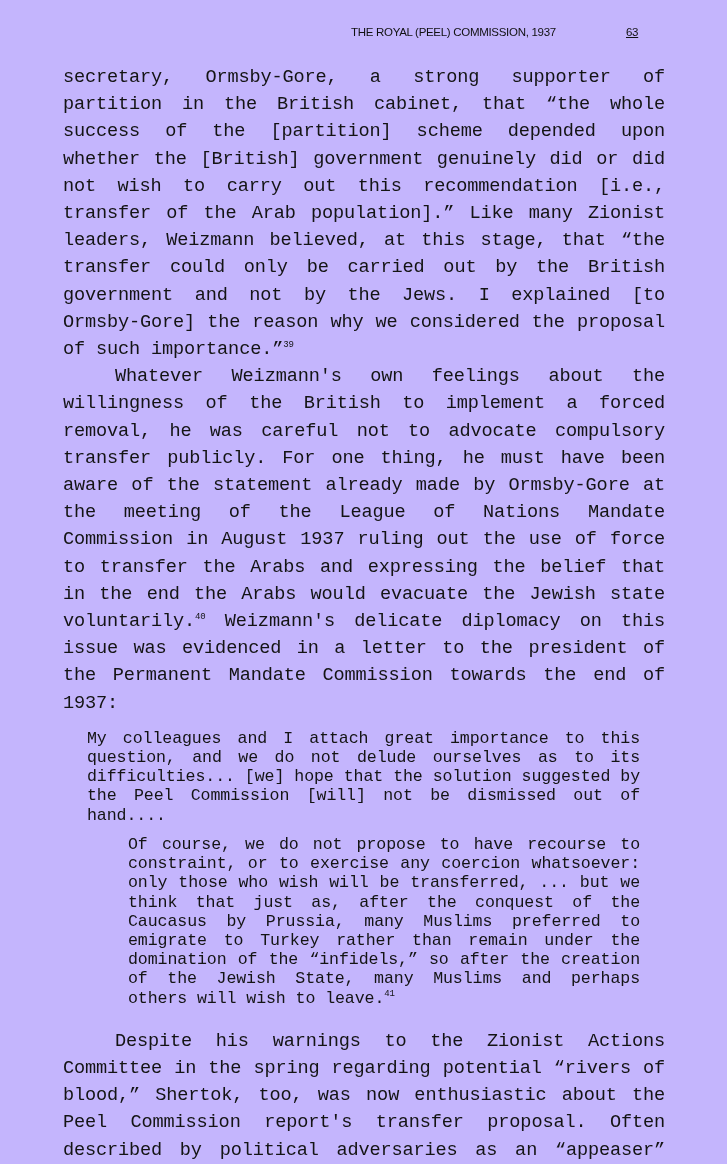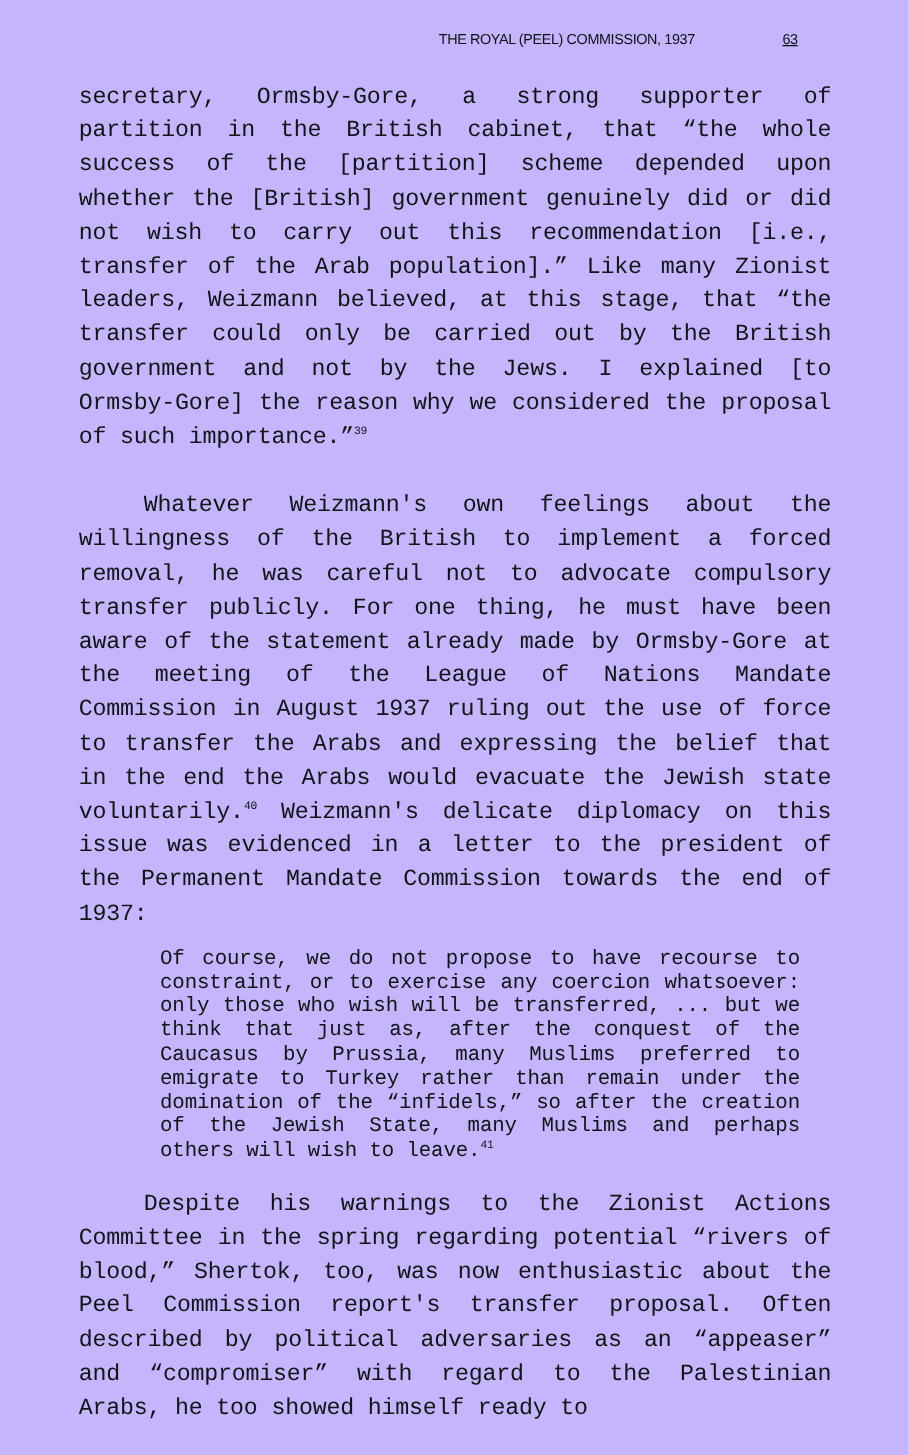--- a/index.html
+++ b/index.html
@@ -11,21 +11,21 @@
     color: #111;
   }
   .running-head .title { display: inline-block; }
   .running-head .pageno { display: inline-block; position: absolute; left: 275px; top: 0; text-decoration: underline; }
   .body-text {
     position: absolute; left: 63px; top: 64px; width: 602px;
     font-family: Liberation Mono, monospace; font-size: 18.6px; line-height: 27.2px;
     text-align: justify; letter-spacing: -0.15px;
   }
   .body-text p { margin: 0; }
-  .body-text p.indent { text-indent: 52px; margin-top: 28px; }
+  .body-text p.indent { text-indent: 52px; }
   .blockquote {
     margin: 12px 0 10px 24px; width: 553px;
     font-size: 16.6px; line-height: 19.2px; text-align: justify; letter-spacing: -0.1px;
   }
   .blockquote p { margin: 0 0 10px 0; text-indent: 0; }
   .blockquote p:last-child { margin-bottom: 0; margin-left: 41px; }
   sup { font-size: 9px; line-height: 0; vertical-align: 7px; }
   .para-after { margin-top: 20px !important; }
 </style>
 </head>
@@ -37,19 +37,20 @@
     <span class="title">THE ROYAL (PEEL) COMMISSION, 1937</span>
     <span class="pageno">63</span>
   </div>
 
   <div class="body-text">
     <p><span>secretary, Ormsby-Gore, a strong supporter of partition in the British cabinet, that “the whole success of the [partition] scheme depended upon whether the [British] government genuinely did or did not wish to carry out this recommendation [i.e., transfer of the Arab population].” Like many Zionist leaders, Weizmann believed, at this stage, that “the transfer could only be carried out by the British government and not by the Jews. I explained [to Ormsby-Gore] the reason why we considered the proposal of such importance.”</span><sup>39</sup></p>
 
     <p class="indent"><span>Whatever Weizmann's own feelings about the willingness of the British to implement a forced removal, he was careful not to advocate compulsory transfer publicly. For one thing, he must have been aware of the statement already made by Ormsby-Gore at the meeting of the League of Nations Mandate Commission in August 1937 ruling out the use of force to transfer the Arabs and expressing the belief that in the end the Arabs would evacuate the Jewish state voluntarily.</span><sup>40</sup><span> Weizmann's delicate diplomacy on this issue was evidenced in a letter to the president of the Permanent Mandate Commission towards the end of 1937:</span></p>
 
     <div class="blockquote">
+      <p><span>My colleagues and I attach great importance to this question, and we do not delude ourselves as to its difficulties... [we] hope that the solution suggested by the Peel Commission [will] not be dismissed out of hand....</span></p>
       <p><span>Of course, we do not propose to have recourse to constraint, or to exercise any coercion whatsoever: only those who wish will be transferred, ... but we think that just as, after the conquest of the Caucasus by Prussia, many Muslims preferred to emigrate to Turkey rather than remain under the domination of the “infidels,” so after the creation of the Jewish State, many Muslims and perhaps others will wish to leave.</span><sup>41</sup></p>
     </div>
 
     <p class="indent para-after"><span>Despite his warnings to the Zionist Actions Committee in the spring regarding potential “rivers of blood,” Shertok, too, was now enthusiastic about the Peel Commission report's transfer proposal. Often described by political adversaries as an “appeaser” and “compromiser” with regard to the Palestinian Arabs, he too showed himself ready to</span></p>
   </div>
 
 </div>
 
 </body></html>

